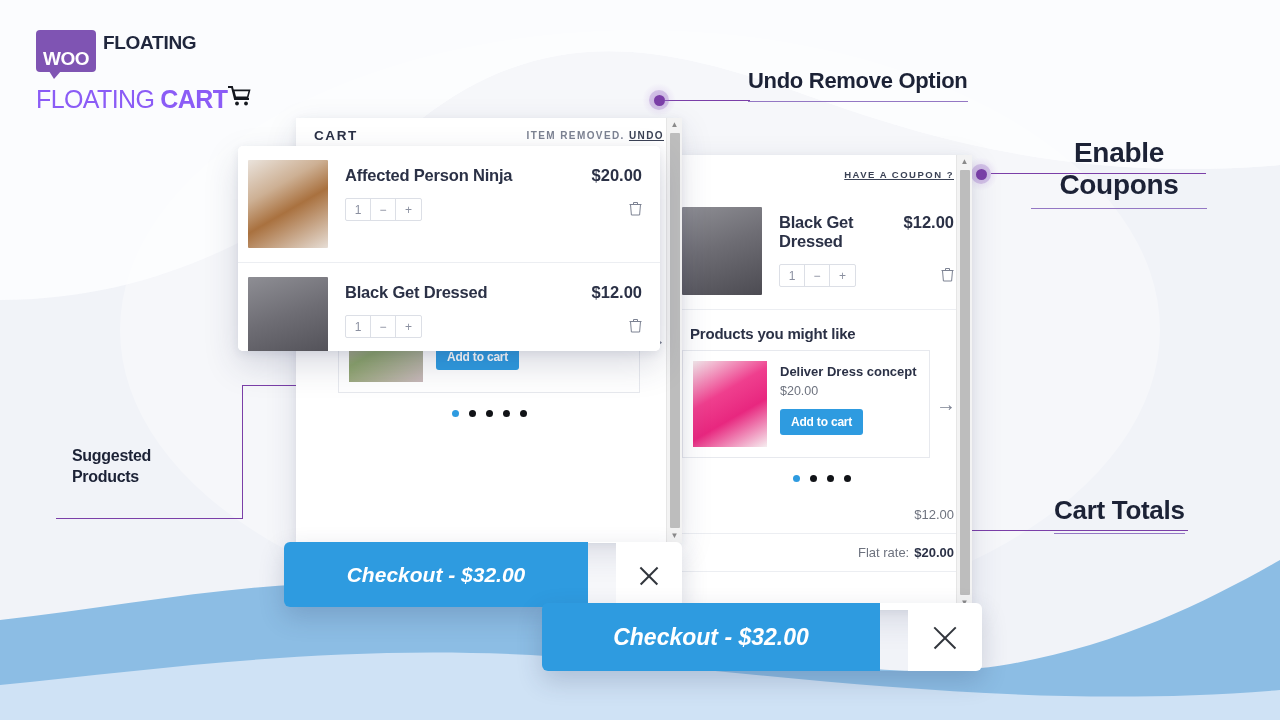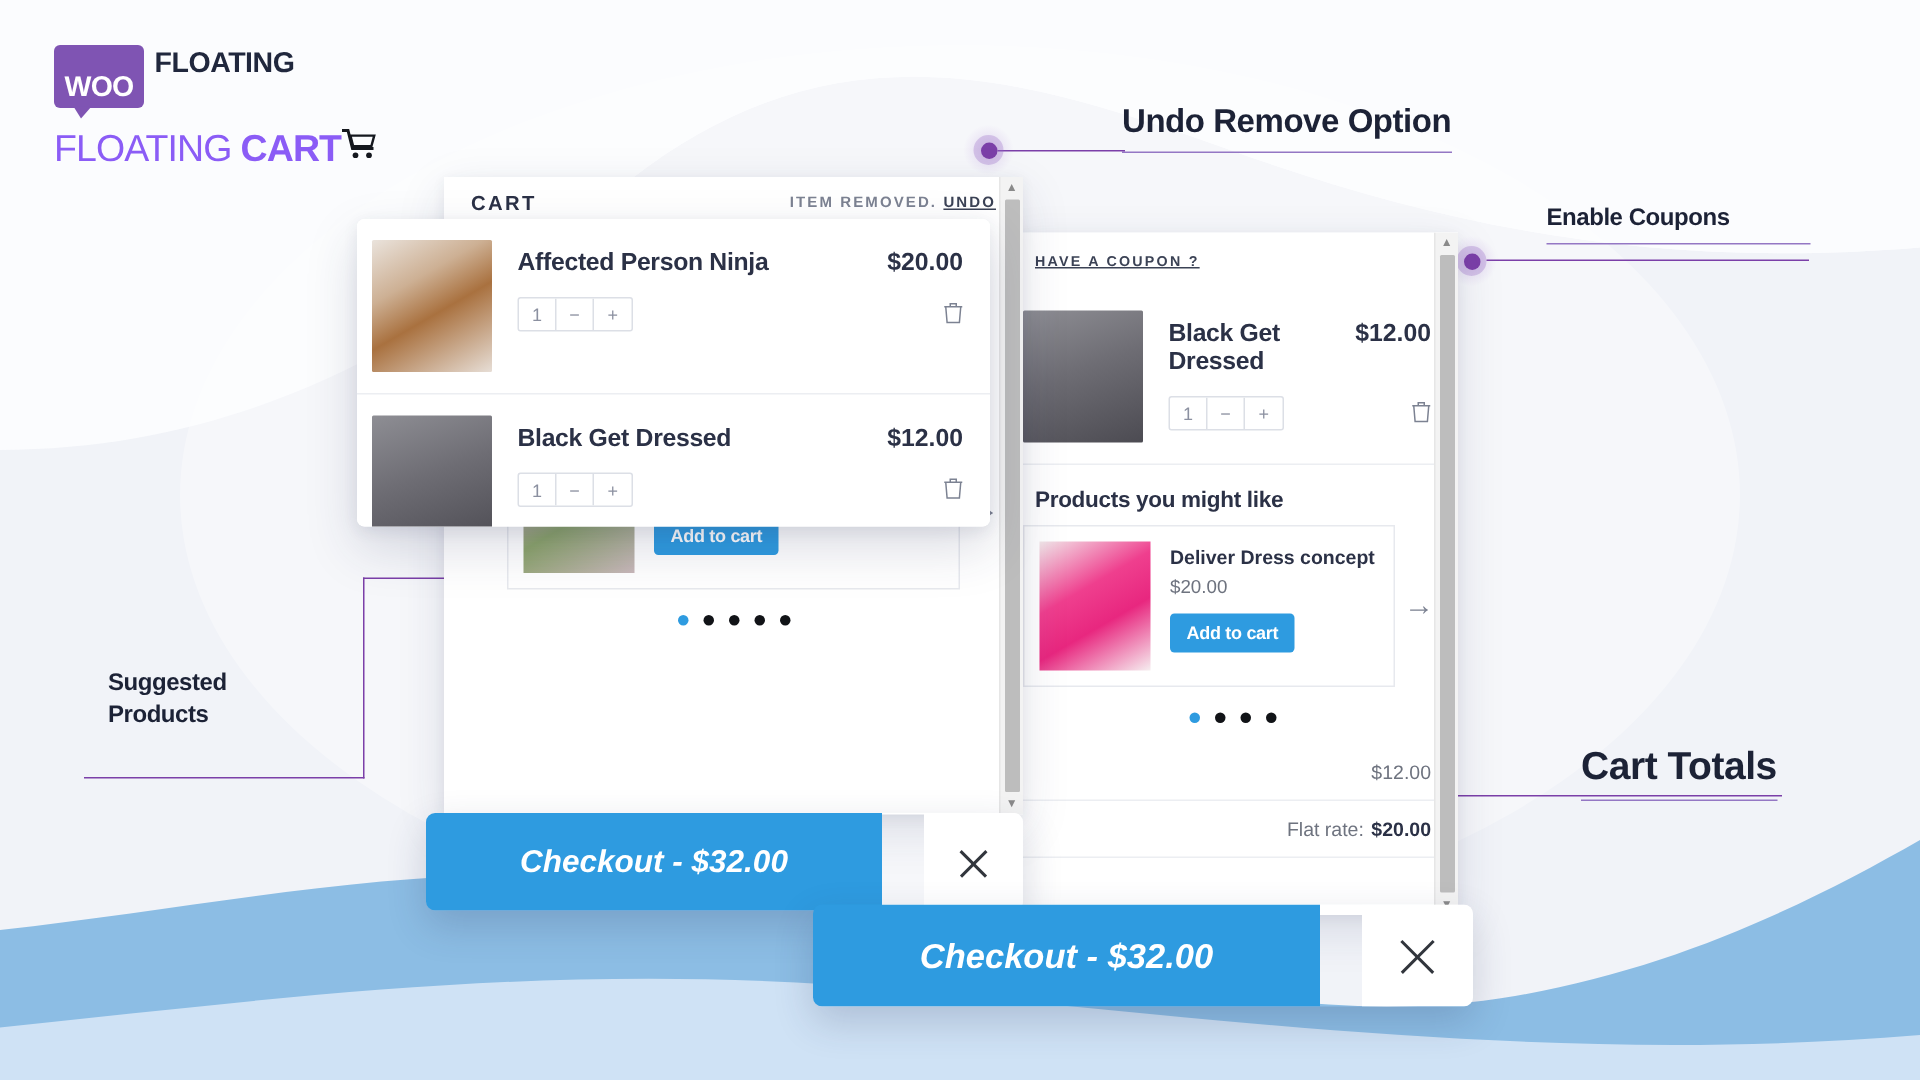--- a/index.html
+++ b/index.html
@@ -64,21 +64,21 @@
   .callout-label {
     position: absolute;
     color: #1c2236;
     font-weight: bold;
     letter-spacing: -0.3px;
     white-space: pre-line;
   }
   .callout-label.with-underline { border-bottom: 1.6px solid #9477c4; padding-bottom: 7px; }
 
   #callout-undo   { left: 748px; top: 68px;  font-size: 22px; }
-  #callout-coupon { left: 1031px; top: 137px; font-size: 16px; width: 176px; }
+  #callout-coupon { left: 1031px; top: 137px; font-size: 28px; width: 176px; text-align: center; }
   #callout-sugg   { left: 72px;  top: 445px; font-size: 16px; line-height: 1.33; width: 188px; }
   #callout-totals { left: 1054px; top: 495px; font-size: 26px; width: 131px; }
 
   .conn { position: absolute; background: #7b3fa8; }
   .conn-h { height: 1.4px; }
   .conn-v { width: 1.4px; }
 
   .dot {
     position: absolute;
     width: 20px; height: 20px;
@@ -310,21 +310,21 @@
 <div class="dot" style="left:351px; top:375px;"></div>
 
 <div id="callout-totals" class="callout-label with-underline">Cart Totals</div>
 <div class="conn conn-h" style="left:848px; top:530px; width:340px;"></div>
 <div class="conn conn-v" style="left:848px; top:530px; height:69px;"></div>
 <div class="dot-glow" style="left:832px; top:582px;"></div>
 <div class="dot" style="left:839px; top:589px;"></div>
 
 <div class="cart-panel" id="back-panel" style="left:672px; top:155px; width:300px; height:455px;">
 
-  <div class="cart-head" style="justify-content:flex-start; height:38px;">
+  <div class="cart-head" style="justify-content:flex-end; height:38px;">
     <span class="coupon-link">HAVE A COUPON ?</span>
   </div>
 
   <div class="cart-rows">
     <div class="cart-row">
       <div class="thumb" style="background:linear-gradient(160deg,#8e8e94 0%,#6e6d74 45%,#4c4b52 100%);"></div>
       <div class="row-body">
         <div class="row-top">
           <span class="row-title">Black Get Dressed</span>
           <span class="row-price">$12.00</span>

